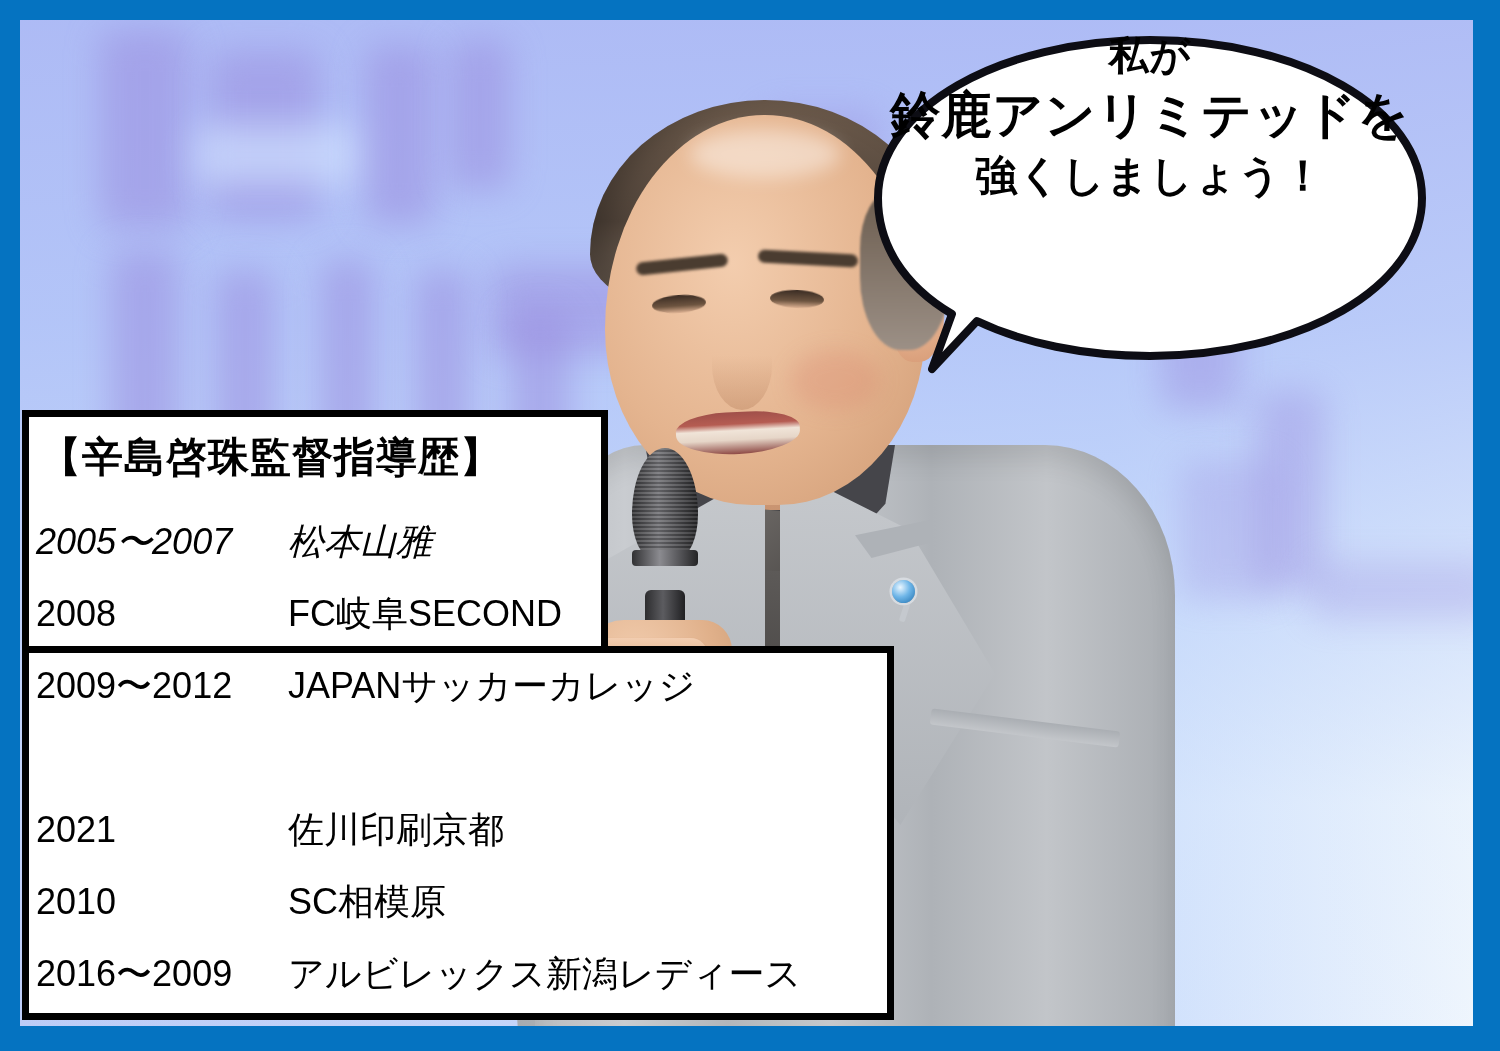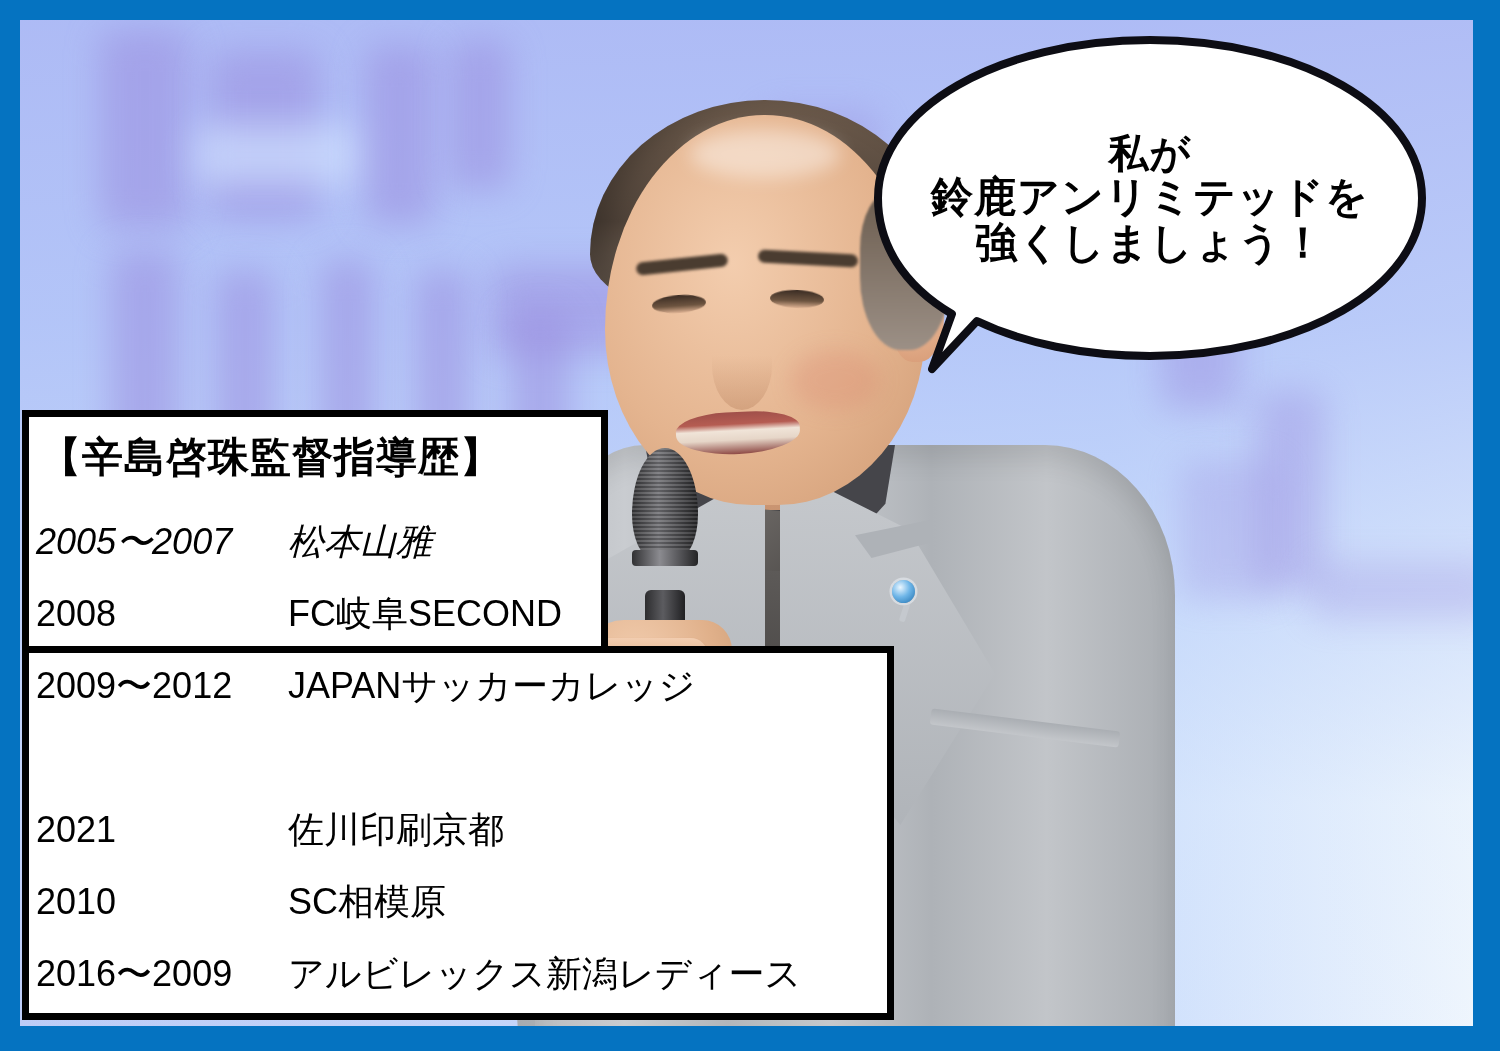--- a/index.html
+++ b/index.html
@@ -316,32 +316,31 @@
     width: 556px; height: 350px;
     z-index: 6;
   }
   .bubble-text {
     position: absolute;
     left: 0; top: 0;
     width: 556px; height: 330px;
     display: flex;
     flex-direction: column;
     align-items: center;
-    justify-content: center;
+    gap: 11px;
     color: #000;
     font-weight: 700;
     font-size: 41px;
     line-height: 1.08;
     letter-spacing: 1px;
     text-align: center;
     pointer-events: none;
-    font-family: Liberation Serif, serif;
   }
   .bubble-line-1 { font-size: 40px; }
-  .bubble-line-2 { font-size: 42px; }
+  .bubble-line-2 { font-size: 50px; }
   .bubble-line-3 { font-size: 42px; }
   
   .box {
     position: absolute;
     background: #ffffff;
     border: 7px solid #000000;
     z-index: 7;
     box-sizing: border-box;
   }
   #box-top {

